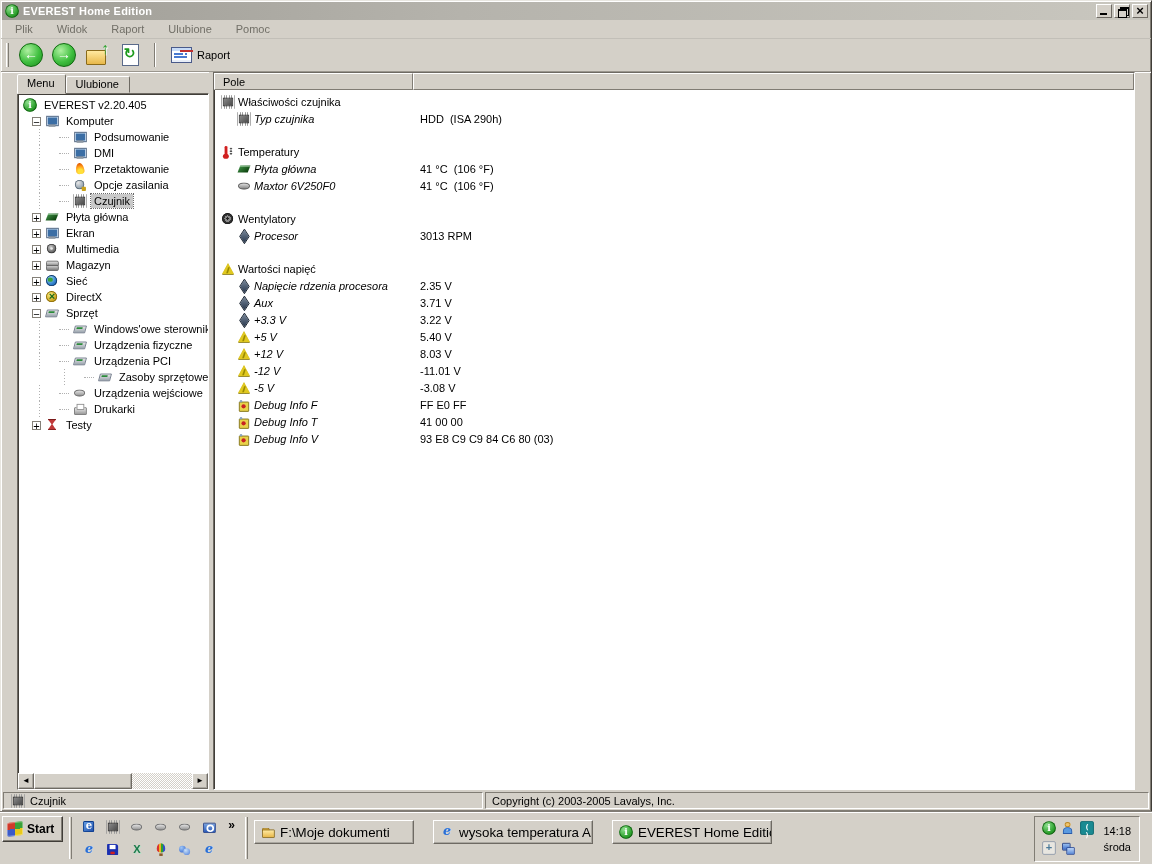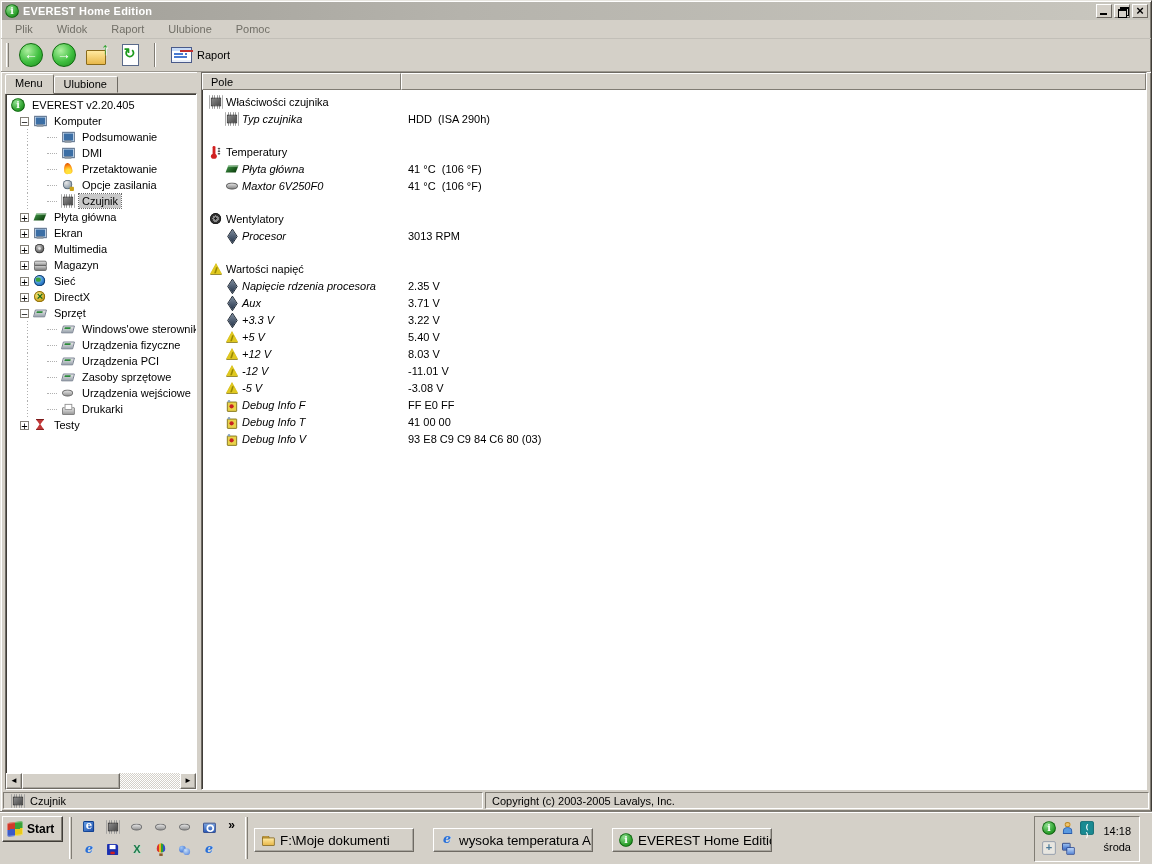--- a/index.html
+++ b/index.html
@@ -35,21 +35,21 @@
   .folder-up-icon::before { content:""; position:absolute; left:1px; top:7px; width:18px; height:13px; background:linear-gradient(#ffe9a0,#e8b84a); border:1px solid #8a6a1a; border-radius:1px; }
   .folder-up-icon::after { content:"↑"; position:absolute; right:0px; top:-3px; color:#2fa12f; font-weight:bold; font-size:16px; text-shadow:1px 1px 0 #fff; }
   .refresh-icon { width:24px; height:24px; position:relative; }
   .refresh-icon::before { content:""; position:absolute; left:4px; top:1px; width:15px; height:20px; background:#fff; border:1px solid #5a6a8a; }
   .refresh-icon::after { content:"↻"; position:absolute; left:4px; top:2px; width:15px; text-align:center; color:#1d9a1d; font-weight:bold; font-size:14px; }
   .report-icon { width:22px; height:18px; position:relative; }
   .report-icon::before { content:""; position:absolute; left:1px; top:1px; width:19px; height:14px; background:#fff; border:1px solid #4a5a8a; box-shadow:inset 0 3px 0 #c8dcf8, inset 0 -2px 0 #e8eef8; }
   .report-icon::after { content:""; position:absolute; left:4px; top:7px; width:13px; height:2px; background:repeating-linear-gradient(90deg,#4a7ad0 0 9px, transparent 9px 11px); box-shadow:0 3px 0 #4a7ad0, 6px -3px 0 #c03030; }
 
   
-  .app-body { flex:1; display:flex; min-height:0; padding:0 4px; }
+  .app-body { flex:1; display:flex; min-height:0; padding:0 16px; }
   .sidebar { width:192px; display:flex; flex-direction:column; min-height:0; }
   .tabs { display:flex; padding:2px 2px 0 0; height:21px; }
   .tab { padding:2px 10px 2px 9px; border:1px solid; border-color:#fff #6e6a63 transparent #fff; border-radius:2px 2px 0 0; position:relative; }
   .tab.active { z-index:2; background:#d4d0c8; margin-bottom:-1px; }
   .tab.inactive { margin-top:2px; padding-top:1px; background:#d4d0c8; }
   .tree-frame { flex:1; min-height:0; border:1px solid; border-color:#6e6a63 #fff #fff #6e6a63; box-shadow:inset 1px 1px 0 #403d38; background:#fff; display:flex; flex-direction:column; }
   .tree { flex:1; overflow:hidden; padding-top:3px; }
   .tree-row { height:16px; display:flex; align-items:center; white-space:nowrap; }
   .tree-row.level2 { background-image:repeating-linear-gradient(to bottom,#b0b0b0 0 1px, transparent 1px 3px); background-size:1px 16px; background-position:21px 0; background-repeat:no-repeat;text-align:right; }
   .expand-box { width:9px; height:9px; border:1px solid #848078; background:#fff; margin:0 3px 0 2px; position:relative; flex:none; }
@@ -86,21 +86,21 @@
 
   
   .taskbar { height:52px; background:#d4d0c8; border-top:1px solid #fff; box-shadow:0 -1px 0 #807c74; display:flex; align-items:flex-start; padding:3px 12px 2px 2px; gap:2px; }
   .start-btn { height:26px; display:flex; align-items:center; gap:4px; padding:0 8px 0 4px; background:#d4d0c8; border:1px solid; border-color:#fff #403d38 #403d38 #fff; box-shadow:inset -1px -1px 0 #807c74; font-weight:bold; font-size:12px; }
   .start-flag-icon { width:16px; height:14px; background:conic-gradient(#3aa13a 0 25%, #e8c81a 25% 50%, #3a5ac8 50% 75%, #d03a2a 75%); transform:skewY(-6deg); border-radius:2px; box-shadow:inset 0 0 0 1px rgba(255,255,255,.35); }
   .tbar-grip { width:3px; height:42px; border-left:1px solid #fff; border-right:1px solid #807c74; margin:1px 4px; }
   .quick-launch { display:flex; flex-direction:column; gap:1px; }
   .ql-row { display:flex; gap:2px; }
   .ql-btn { width:22px; height:22px; display:flex; align-items:center; justify-content:center; }
   .chevron { font-size:12px; font-weight:bold; color:#000; padding:2px 4px 0 6px; }
-  .task-buttons { display:flex; gap:19px; margin-top:12px; }
+  .task-buttons { display:flex; gap:19px; margin-top:4px; }
   .task-btn { width:160px; height:24px; background:#d4d0c8; border:1px solid; border-color:#fff #6e6a63 #6e6a63 #fff; box-shadow:inset -1px -1px 0 #aaa7a0; display:flex; align-items:center; gap:4px; padding:0 5px; overflow:hidden; white-space:nowrap; }
   .tray { margin-left:auto; height:46px; border:1px solid; border-color:#807c74 #fff #fff #807c74; display:flex; align-items:center; padding:2px 6px 2px 6px; gap:8px; }
   .tray-icons { display:flex; flex-direction:column; gap:2px; }
   .tray-icons .trow { display:flex; gap:3px; }
   .clock { text-align:right; line-height:16px; padding-right:2px; }
 
   
   .ico { display:inline-block; width:16px; height:16px; position:relative; flex:none; }
 
   .info-icon, .everest-tray-icon { border-radius:50%; background:radial-gradient(circle at 35% 30%, #8fe08f, #2ca02c 60%, #187818); box-shadow:inset 0 0 0 1px #115c11; }
@@ -319,21 +319,21 @@
               <div class="tree-row level2" style="padding-left: 40px;">
                 <span class="expand-spacer"></span>
                 <span class="ico devices-icon small"></span>
                 <span class="tree-label">Urządzenia fizyczne</span>
               </div>
               <div class="tree-row level2" style="padding-left: 40px;">
                 <span class="expand-spacer"></span>
                 <span class="ico devices-icon small"></span>
                 <span class="tree-label">Urządzenia PCI</span>
               </div>
-              <div class="tree-row level2" style="padding-left: 40px;">
+              <div class="tree-row level2" style="padding-left: 40px; margin-left: 25px;">
                 <span class="expand-spacer"></span>
                 <span class="ico devices-icon small"></span>
                 <span class="tree-label">Zasoby sprzętowe</span>
               </div>
               <div class="tree-row level2" style="padding-left: 40px;">
                 <span class="expand-spacer"></span>
                 <span class="ico mouse-icon small"></span>
                 <span class="tree-label">Urządzenia wejściowe</span>
               </div>
               <div class="tree-row level2" style="padding-left: 40px;">

